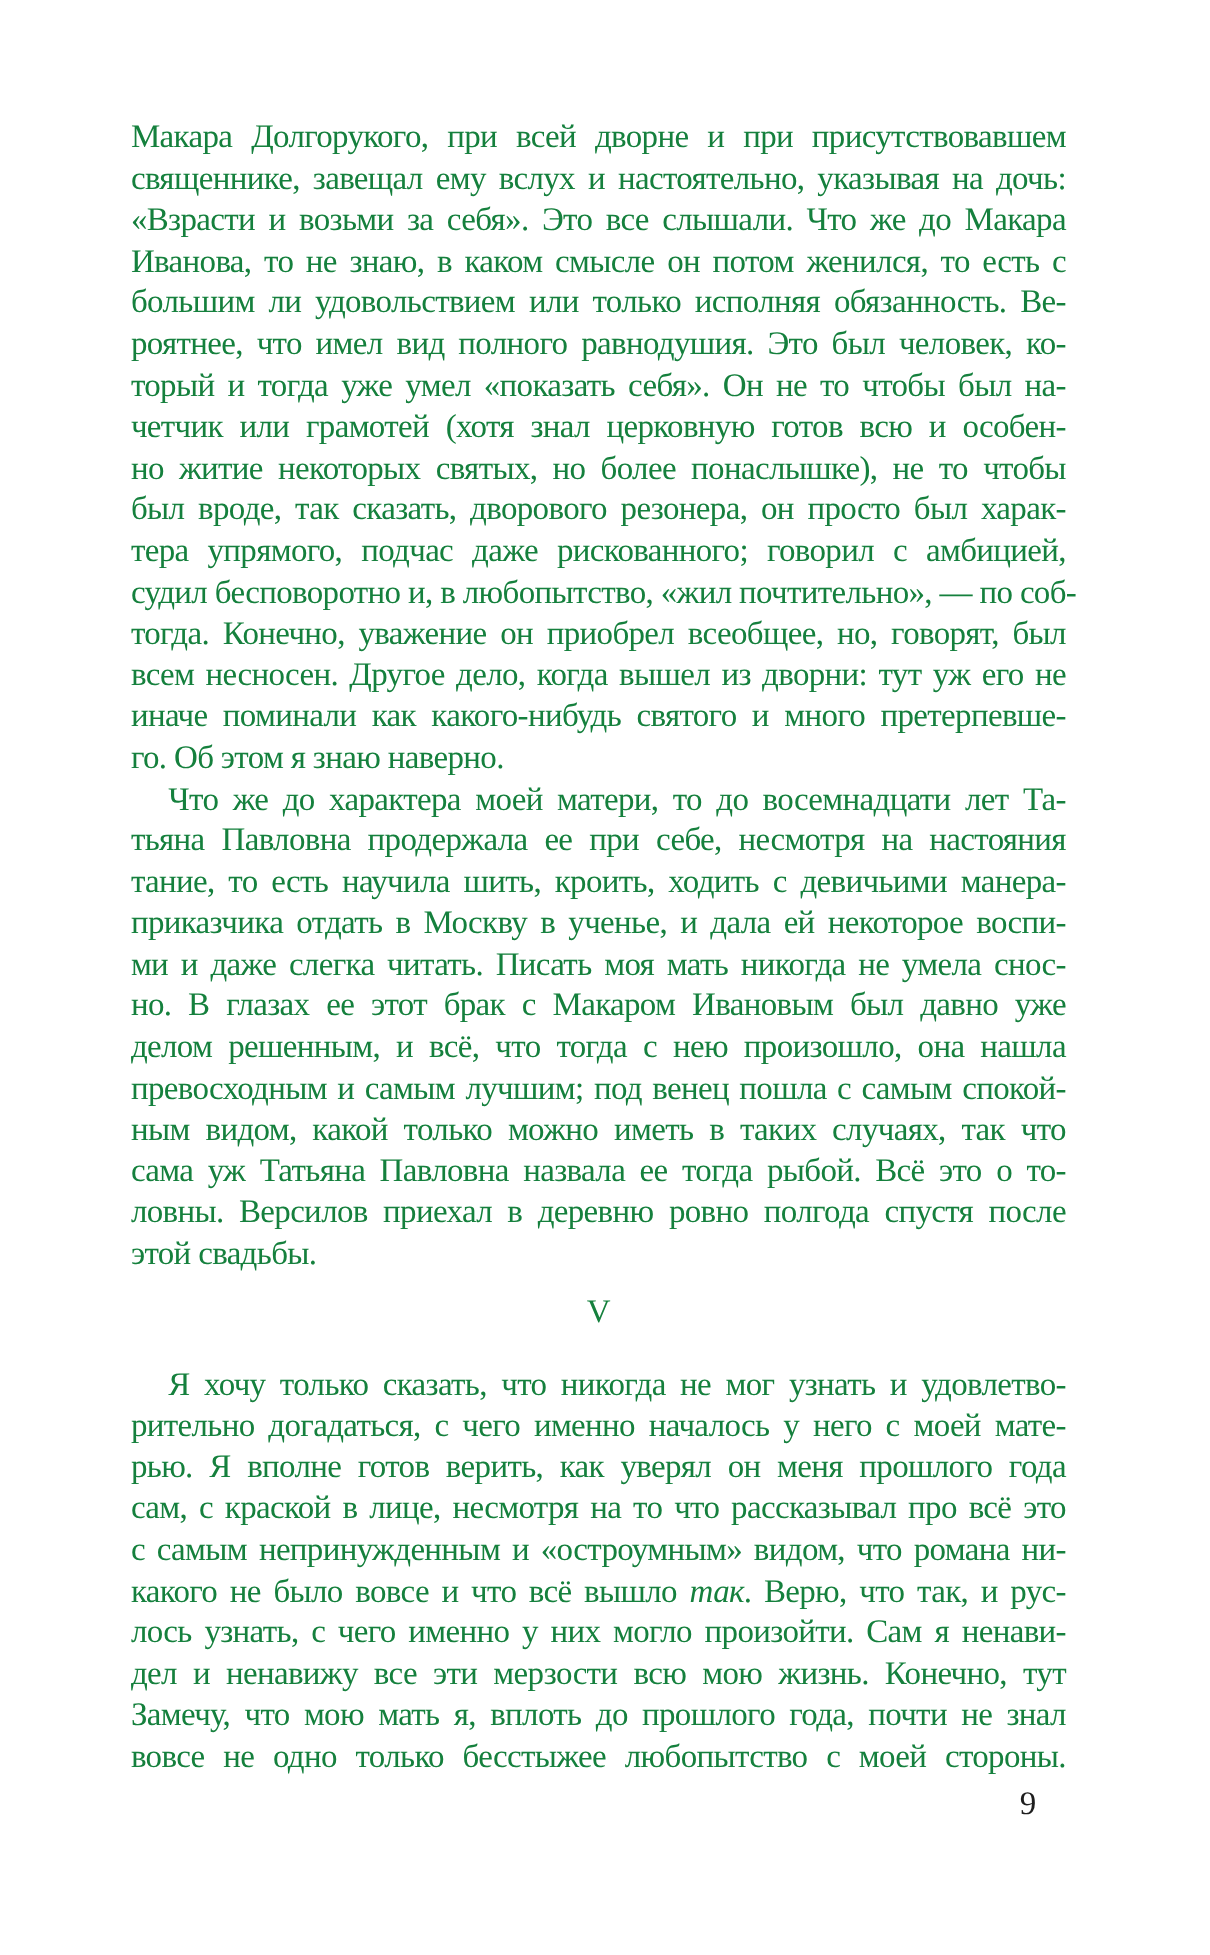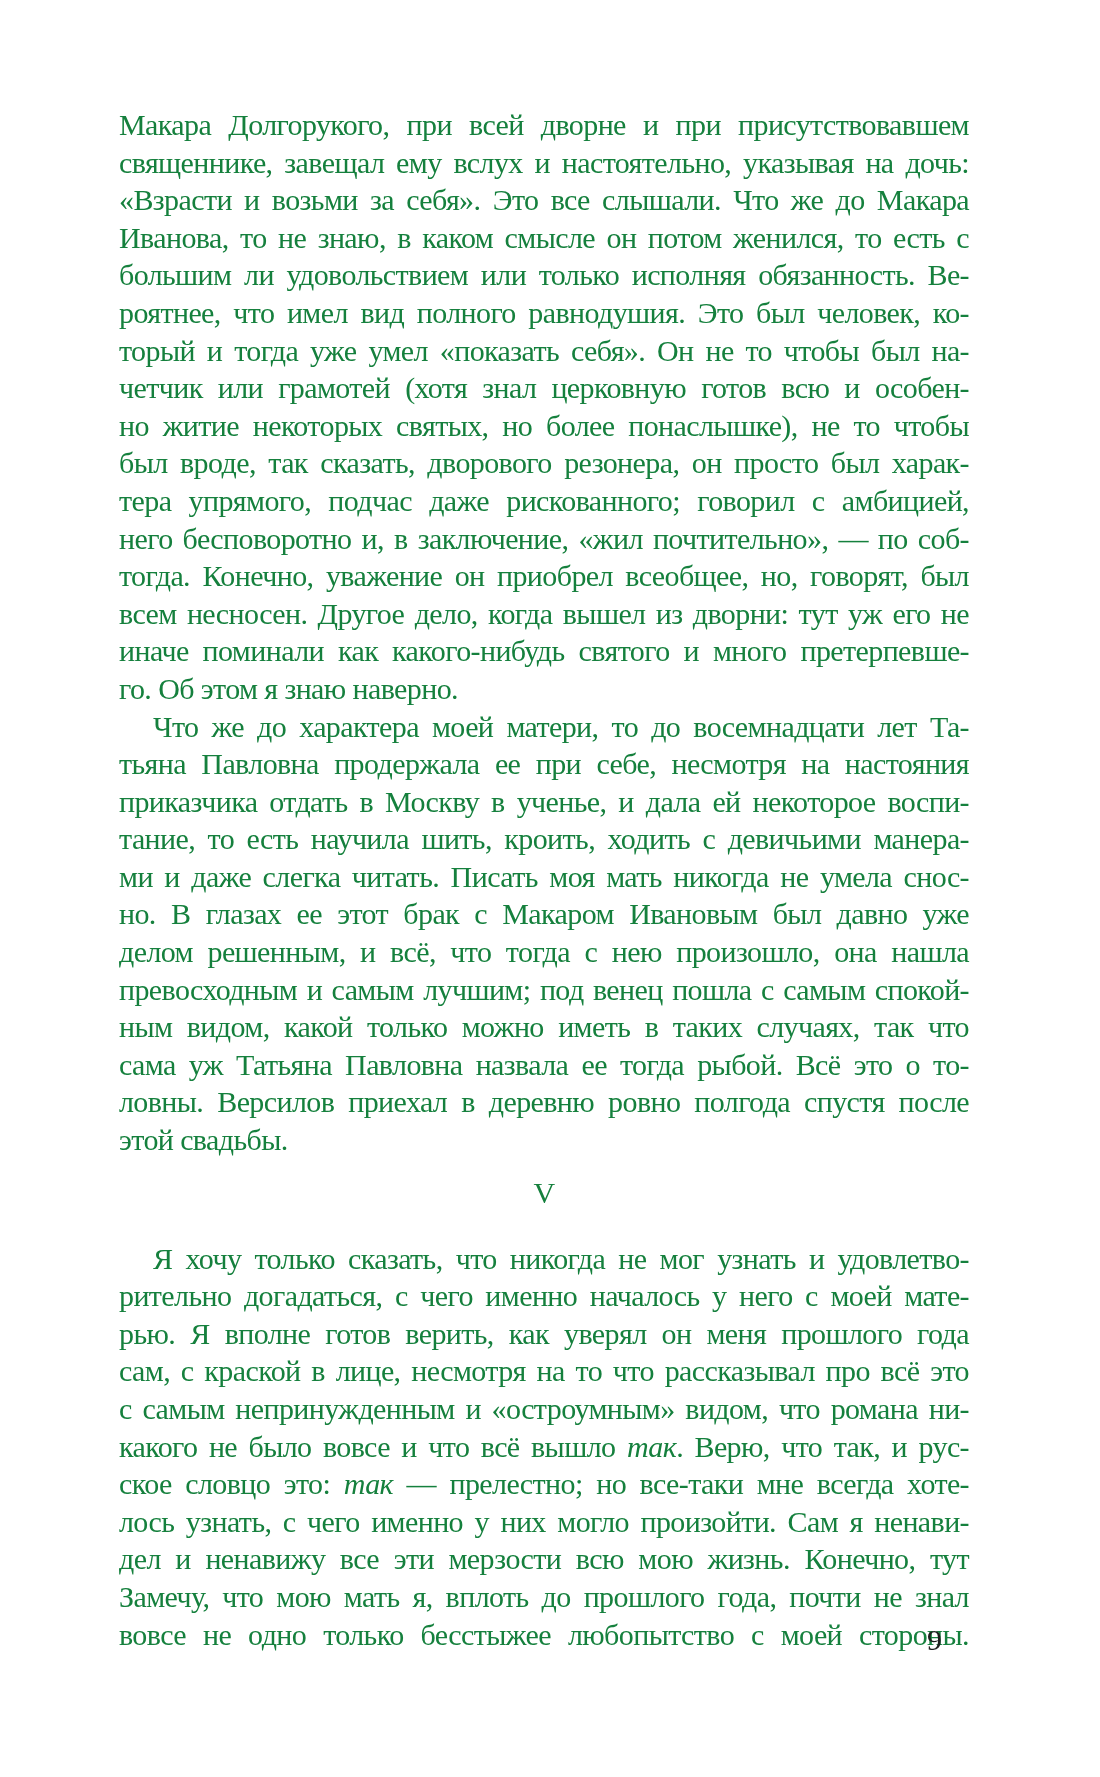--- a/index.html
+++ b/index.html
@@ -39,52 +39,51 @@
     <div class="line">священнике, завещал ему вслух и настоятельно, указывая на дочь:</div>
     <div class="line">«Взрасти и возьми за себя». Это все слышали. Что же до Макара</div>
     <div class="line">Иванова, то не знаю, в каком смысле он потом женился, то есть с</div>
     <div class="line">большим ли удовольствием или только исполняя обязанность. Ве-</div>
     <div class="line">роятнее, что имел вид полного равнодушия. Это был человек, ко-</div>
     <div class="line">торый и тогда уже умел «показать себя». Он не то чтобы был на-</div>
     <div class="line">четчик или грамотей (хотя знал церковную готов всю и особен-</div>
     <div class="line">но житие некоторых святых, но более понаслышке), не то чтобы</div>
     <div class="line">был вроде, так сказать, дворового резонера, он просто был харак-</div>
     <div class="line">тера упрямого, подчас даже рискованного; говорил с амбицией,</div>
-    <div class="line">него бесповоротно и, в заключение, «жил почтительно», — по соб-</div>
+    <div class="line">судил бесповоротно и, в любопытство, «жил почтительно», — по соб-</div>
     <div class="line">тогда. Конечно, уважение он приобрел всеобщее, но, говорят, был</div>
     <div class="line">всем несносен. Другое дело, когда вышел из дворни: тут уж его не</div>
     <div class="line">иначе поминали как какого-нибудь святого и много претерпевше-</div>
     <div class="line last">го. Об этом я знаю наверно.</div>
   </div>
 
   <div>
     <div class="line indent">Что же до характера моей матери, то до восемнадцати лет Та-</div>
     <div class="line">тьяна Павловна продержала ее при себе, несмотря на настояния</div>
+    <div class="line">тание, то есть научила шить, кроить, ходить с девичьими манера-</div>
     <div class="line">приказчика отдать в Москву в ученье, и дала ей некоторое воспи-</div>
-    <div class="line">тание, то есть научила шить, кроить, ходить с девичьими манера-</div>
     <div class="line">ми и даже слегка читать. Писать моя мать никогда не умела снос-</div>
     <div class="line">но. В глазах ее этот брак с Макаром Ивановым был давно уже</div>
     <div class="line">делом решенным, и всё, что тогда с нею произошло, она нашла</div>
     <div class="line">превосходным и самым лучшим; под венец пошла с самым спокой-</div>
     <div class="line">ным видом, какой только можно иметь в таких случаях, так что</div>
     <div class="line">сама уж Татьяна Павловна назвала ее тогда рыбой. Всё это о то-</div>
     <div class="line">ловны. Версилов приехал в деревню ровно полгода спустя после</div>
     <div class="line last">этой свадьбы.</div>
   </div>
 
   <div class="heading">V</div>
 
   <div id="section-paragraph">
       <div class="line indent">Я хочу только сказать, что никогда не мог узнать и удовлетво-</div>
       <div class="line">рительно догадаться, с чего именно началось у него с моей мате-</div>
       <div class="line">рью. Я вполне готов верить, как уверял он меня прошлого года</div>
       <div class="line">сам, с краской в лице, несмотря на то что рассказывал про всё это</div>
       <div class="line">с самым непринужденным и «остроумным» видом, что романа ни-</div>
       <div class="line">какого не было вовсе и что всё вышло <em>так</em>. Верю, что так, и рус-</div>
-      <div class="line">ское словцо это: <em>так</em> — прелестно; но все-таки мне всегда хоте-</div>
       <div class="line">лось узнать, с чего именно у них могло произойти. Сам я ненави-</div>
       <div class="line">дел и ненавижу все эти мерзости всю мою жизнь. Конечно, тут</div>
       <div class="line">Замечу, что мою мать я, вплоть до прошлого года, почти не знал</div>
       <div class="line">вовсе не одно только бесстыжее любопытство с моей стороны.</div>
     </div>
 </div>
 
 <div class="page-number">9</div>
 
 </body></html>

